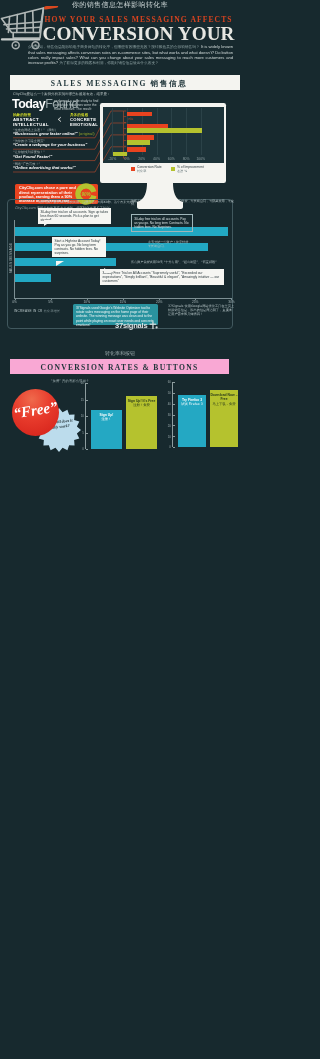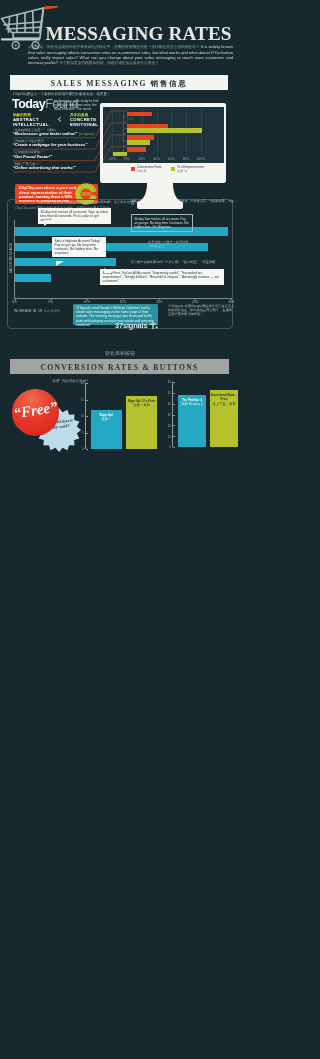--- a/index.html
+++ b/index.html
@@ -16,21 +16,21 @@
   #kicker{left:40px;top:16px;width:197px;text-align:center;font-size:7.6px;line-height:8px;
           color:#d8431f;font-family:"Liberation Serif",serif;font-weight:700;letter-spacing:1.08px;
           white-space:nowrap;}
   #bigTitle{left:40px;top:25px;width:197px;text-align:center;font-size:19.2px;line-height:17px;
             color:#e7e7e2;font-family:"Liberation Serif",serif;font-weight:700;letter-spacing:0.1px;
             white-space:nowrap;}
   #lede{left:28px;top:43.5px;width:205px;font-size:4.1px;line-height:5.05px;color:#d3dcdb;
         text-align:justify;text-justify:inter-word;}
   #lede .cn{color:#90a4a5;font-family:"DejaVu Sans",sans-serif;font-size:3.7px;}
   
-  #smBar{left:10px;top:75px;width:218px;height:15px;background:#f4f4f0;}
+  #smBar{left:10px;top:75px;width:218px;height:15px;background:#f4f4f0;padding-left:38px;}
   #smBar .en{position:absolute;left:0;top:3.5px;width:218px;text-align:center;
       font-family:"Liberation Serif",serif;font-weight:700;font-size:7.6px;letter-spacing:1.6px;color:#1d3338;}
   
   #smBody{left:0;top:0;width:240px;height:340px;}
   #ccCn{left:13px;top:92px;width:110px;font-size:3.5px;line-height:4px;color:#b9c4c4;
         font-family:"DejaVu Sans",sans-serif;}
   #ccLogo{left:12px;top:98px;font-family:"Liberation Sans",sans-serif;font-size:12.5px;
           line-height:13px;letter-spacing:-0.55px;}
   #ccLogo .a{color:#ffffff;font-weight:700;}
   #ccLogo .b{color:#9aa7a9;font-weight:400;}
@@ -99,21 +99,21 @@
     color:#243237;font-family:"Liberation Serif",serif;font-style:italic;font-weight:700;
     transform:rotate(-6deg);}
   .fAxis{position:absolute;background:#8d9c9e;}
   .fTick{position:absolute;font-size:2.8px;color:#9aa9ab;text-align:right;width:8px;}
   .fBar{position:absolute;}
   .fLbl{position:absolute;text-align:center;font-size:3.4px;line-height:4.1px;font-weight:700;}
   .fLblCn{font-family:"DejaVu Sans",sans-serif;font-weight:400;font-size:3.3px;line-height:4.2px;}
   
   #crbCn{left:0;top:350px;width:240px;text-align:center;font-size:5px;line-height:7px;
          color:#a0b0b2;font-family:"DejaVu Sans",sans-serif;}
-  #crbBar{left:10px;top:359px;width:219px;height:15px;background:#a3a3a3;text-decoration:underline;}
+  #crbBar{left:10px;top:359px;width:219px;height:15px;background:#f9a8d4;text-decoration:underline;}
   #crbBar .en{position:absolute;left:0;top:3.6px;width:219px;text-align:center;
       font-family:"Liberation Serif",serif;font-weight:700;font-size:7.6px;letter-spacing:1.3px;color:#1d3338;}
   #monLegend{position:absolute;left:2.5px;top:60px;width:121px;height:17px;background:#f4f4f0;}
   .lgItem{position:absolute;font-size:3.3px;line-height:3.9px;color:#2b383c;}
   .lgSw{position:absolute;width:4.5px;height:4.5px;}
   .lgCn{color:#6b7a7e;font-family:"DejaVu Sans",sans-serif;font-size:3.1px;}
   .barR{position:absolute;background:#e8431f;}
   .barY{position:absolute;background:#b5c22e;}
   .tick{position:absolute;font-size:3.4px;color:#8fa0a3;top:49.5px;text-align:center;width:14px;
         font-family:"Liberation Sans",sans-serif;}
@@ -145,21 +145,23 @@
       <g fill="none" stroke="#a8aeae" stroke-width="1.5">
         <circle cx="17.7" cy="39.3" r="3.5"></circle>
         <circle cx="37.5" cy="39.3" r="3.5"></circle>
       </g>
       <g fill="#9aa1a1">
         <circle cx="17.7" cy="39.3" r="1.15"></circle>
         <circle cx="37.5" cy="39.3" r="1.15"></circle>
       </g>
       <path d="M47.6 1.8 L58.6 0.2" stroke="#d9481f" stroke-width="3.2" stroke-linecap="round" fill="none"></path>
     </svg>
-    <div class="abs" id="bigTitle">MESSAGING RATES</div>
+    <div class="abs" id="cnTitle">你的销售信息怎样影响转化率</div>
+    <div class="abs" id="kicker">HOW YOUR SALES MESSAGING AFFECTS</div>
+    <div class="abs" id="bigTitle">CONVERSION YOUR</div>
     <div class="abs" id="lede">
       <span class="cn">众所周知，销售信息能影响电子商务网站的转化率，但哪些有效哪些无效？按钮颜色真的会影响销售吗？</span>
       <span>It is widely known that sales messaging affects conversion rates on e-commerce sites, but what works and what doesn't? Do button colors really impact sales? What can you change about your sales messaging to reach more customers and increase profits?</span>
       <span class="cn">为了获得更多的顾客和利润，你能对销售信息做出什么改变？</span>
     </div>
   </div>
 
   <div class="abs" id="smBar">
     <div class="en">
       <span>SALES MESSAGING</span>

